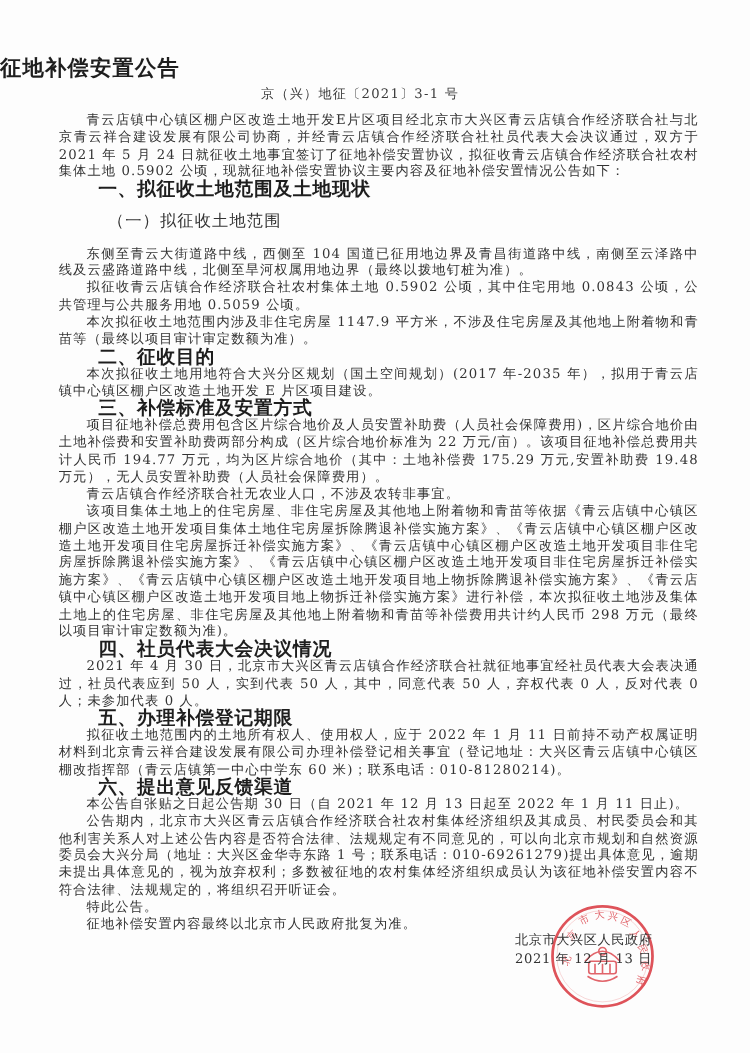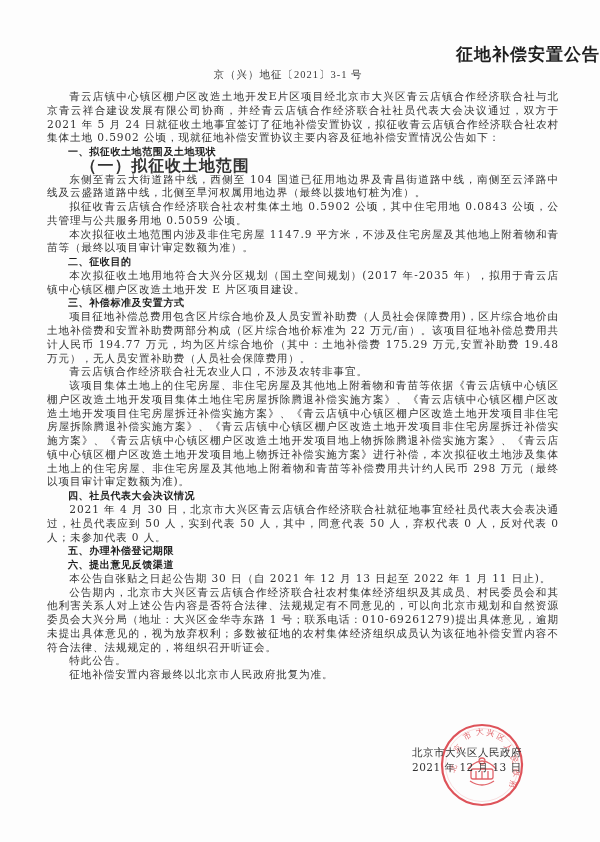--- a/index.html
+++ b/index.html
@@ -1,23 +1,23 @@
 <!DOCTYPE html>
 <html><head>
 <meta charset="utf-8">
 <style>
   html, body { margin: 0; padding: 0; background: #ffffff; }
   body { width: 600px; height: 842px; position: relative; overflow: hidden; font-family: "DejaVu Serif", "Liberation Serif", serif; color: #2b2b2b; }
   .page { position: absolute; left: 0; top: 0; width: 600px; height: 842px; background: #fdfdfd; }
-  .title { position: absolute; top: 43px; left: 0; width: 600px; text-align: right; font-family: "DejaVu Sans", sans-serif; font-weight: bold; font-size: 17px; letter-spacing: 1px; color: #1e1e1e; }
-  .docno { position: absolute; top: 68px; left: 0; width: 576px; text-align: center; font-size: 10.5px; letter-spacing: 1px; color: #3a3a3a; font-family: Liberation Serif, serif; }
+  .title { position: absolute; top: 43px; left: 0; width: 600px; text-align: left; font-family: "DejaVu Sans", sans-serif; font-weight: bold; font-size: 17px; letter-spacing: 1px; color: #1e1e1e; }
+  .docno { position: absolute; top: 68px; left: 0; width: 576px; text-align: center; font-size: 10.5px; letter-spacing: 1px; color: #3a3a3a; }
   .body { position: absolute; left: 47px; top: 90px; width: 512px; font-size: 10.6px; line-height: 13.77px; letter-spacing: 0.9px; text-align: justify; color: #333; }
   .body p { margin: 0; text-indent: 2.1em; }
-  .body h2 { margin: 0; font-family: "DejaVu Sans", sans-serif; font-weight: bold; font-size: 10px; line-height: 13.77px; letter-spacing: 0.6px; text-indent: 2.1em; color: #1e1e1e; }
-  .body h3 { margin: 0; font-weight: bold; font-size: 16px; line-height: 13.77px; text-indent: 2.1em; }
+  .body h2 { margin: 0; font-family: "DejaVu Sans", sans-serif; font-weight: bold; font-size: 15px; line-height: 13.77px; letter-spacing: 0.6px; text-indent: 2.1em; color: #1e1e1e; }
+  .body h3 { margin: 12px; font-weight: normal; font-size: 13px; line-height: 13.77px; text-indent: 2.1em; }
   .signature { position: absolute; left: 412px; top: 745px; width: 140px; text-align: left; font-size: 10.5px; line-height: 15px; color: #333; letter-spacing: 0.5px; z-index: 2; }
   .seal { position: absolute; left: 440px; top: 723px; width: 84px; height: 84px; z-index: 1; opacity: 0.85; }
 </style>
 </head>
 <body>
 
 <div class="page">
   <div class="title">征地补偿安置公告</div>
   <div class="docno">京（兴）地征〔2021〕3-1 号</div>
 
@@ -35,20 +35,21 @@
 
     <h2>三、补偿标准及安置方式</h2>
     <p>项目征地补偿总费用包含区片综合地价及人员安置补助费（人员社会保障费用)，区片综合地价由土地补偿费和安置补助费两部分构成（区片综合地价标准为 22 万元/亩）。该项目征地补偿总费用共计人民币 194.77 万元，均为区片综合地价（其中：土地补偿费 175.29 万元,安置补助费 19.48 万元），无人员安置补助费（人员社会保障费用）。</p>
     <p>青云店镇合作经济联合社无农业人口，不涉及农转非事宜。</p>
     <p>该项目集体土地上的住宅房屋、非住宅房屋及其他地上附着物和青苗等依据《青云店镇中心镇区棚户区改造土地开发项目集体土地住宅房屋拆除腾退补偿实施方案》、《青云店镇中心镇区棚户区改造土地开发项目住宅房屋拆迁补偿实施方案》、《青云店镇中心镇区棚户区改造土地开发项目非住宅房屋拆除腾退补偿实施方案》、《青云店镇中心镇区棚户区改造土地开发项目非住宅房屋拆迁补偿实施方案》、《青云店镇中心镇区棚户区改造土地开发项目地上物拆除腾退补偿实施方案》、《青云店镇中心镇区棚户区改造土地开发项目地上物拆迁补偿实施方案》进行补偿，本次拟征收土地涉及集体土地上的住宅房屋、非住宅房屋及其他地上附着物和青苗等补偿费用共计约人民币 298 万元（最终以项目审计审定数额为准)。</p>
 
     <h2>四、社员代表大会决议情况</h2>
     <p>2021 年 4 月 30 日，北京市大兴区青云店镇合作经济联合社就征地事宜经社员代表大会表决通过，社员代表应到 50 人，实到代表 50 人，其中，同意代表 50 人，弃权代表 0 人，反对代表 0 人；未参加代表 0 人。</p>
 
     <h2>五、办理补偿登记期限</h2>
+    <p>拟征收土地范围内的土地所有权人、使用权人，应于 2022 年 1 月 11 日前持不动产权属证明材料到北京青云祥合建设发展有限公司办理补偿登记相关事宜（登记地址：大兴区青云店镇中心镇区棚改指挥部（青云店镇第一中心中学东 60 米)；联系电话：010-81280214)。</p>
 
     <h2>六、提出意见反馈渠道</h2>
     <p>本公告自张贴之日起公告期 30 日（自 2021 年 12 月 13 日起至 2022 年 1 月 11 日止)。</p>
     <p>公告期内，北京市大兴区青云店镇合作经济联合社农村集体经济组织及其成员、村民委员会和其他利害关系人对上述公告内容是否符合法律、法规规定有不同意见的，可以向北京市规划和自然资源委员会大兴分局（地址：大兴区金华寺东路 1 号；联系电话：010-69261279)提出具体意见，逾期未提出具体意见的，视为放弃权利；多数被征地的农村集体经济组织成员认为该征地补偿安置内容不符合法律、法规规定的，将组织召开听证会。</p>
     <p>特此公告。</p>
     <p>征地补偿安置内容最终以北京市人民政府批复为准。</p>
   </div>
 
   <svg class="seal" viewBox="0 0 84 84">
     <circle cx="42" cy="42" r="40" fill="none" stroke="#d9363e" stroke-width="2.2"></circle>

